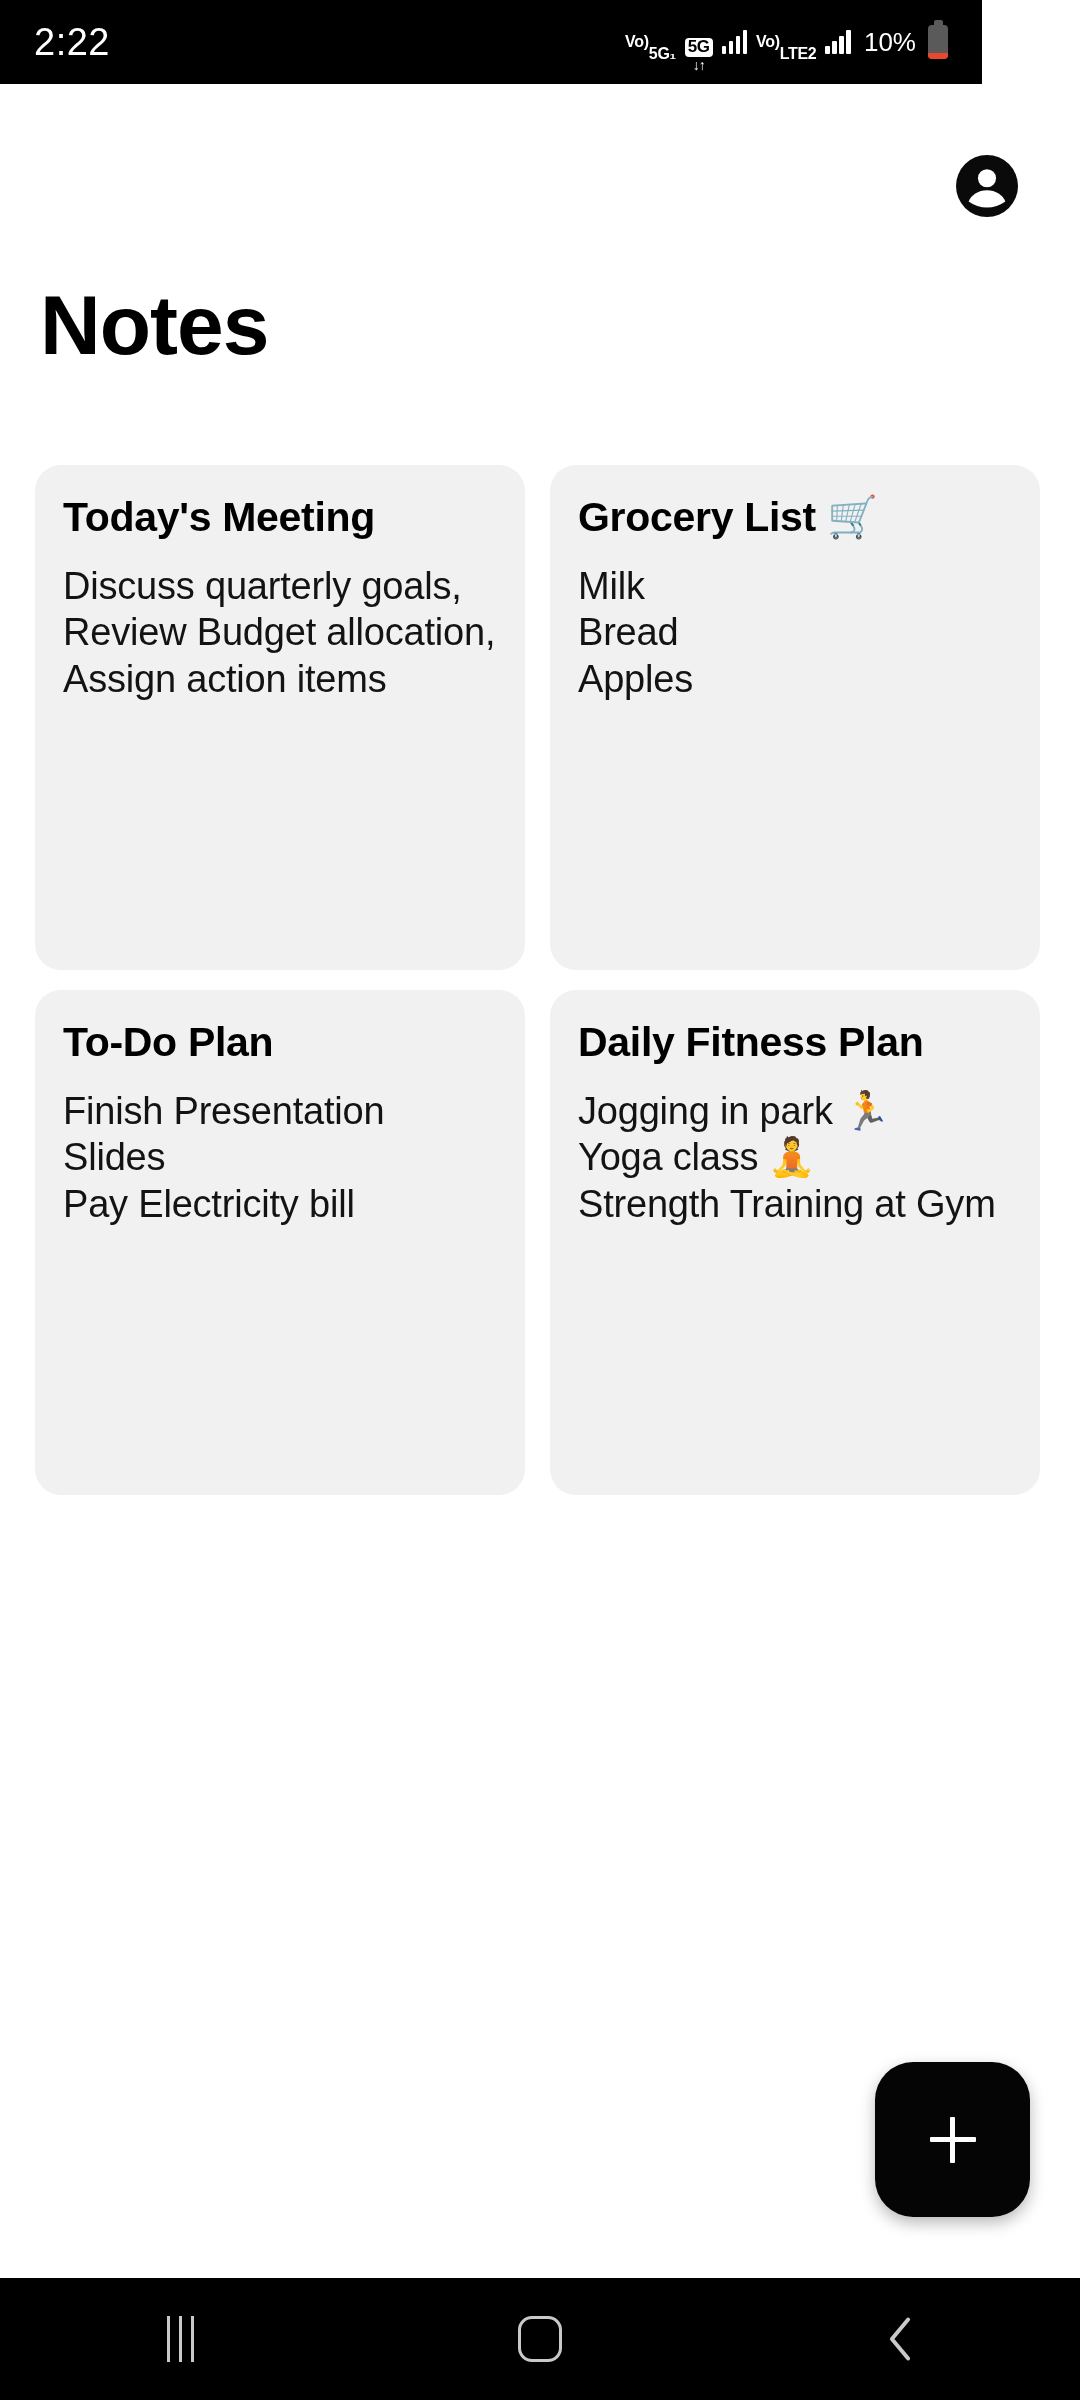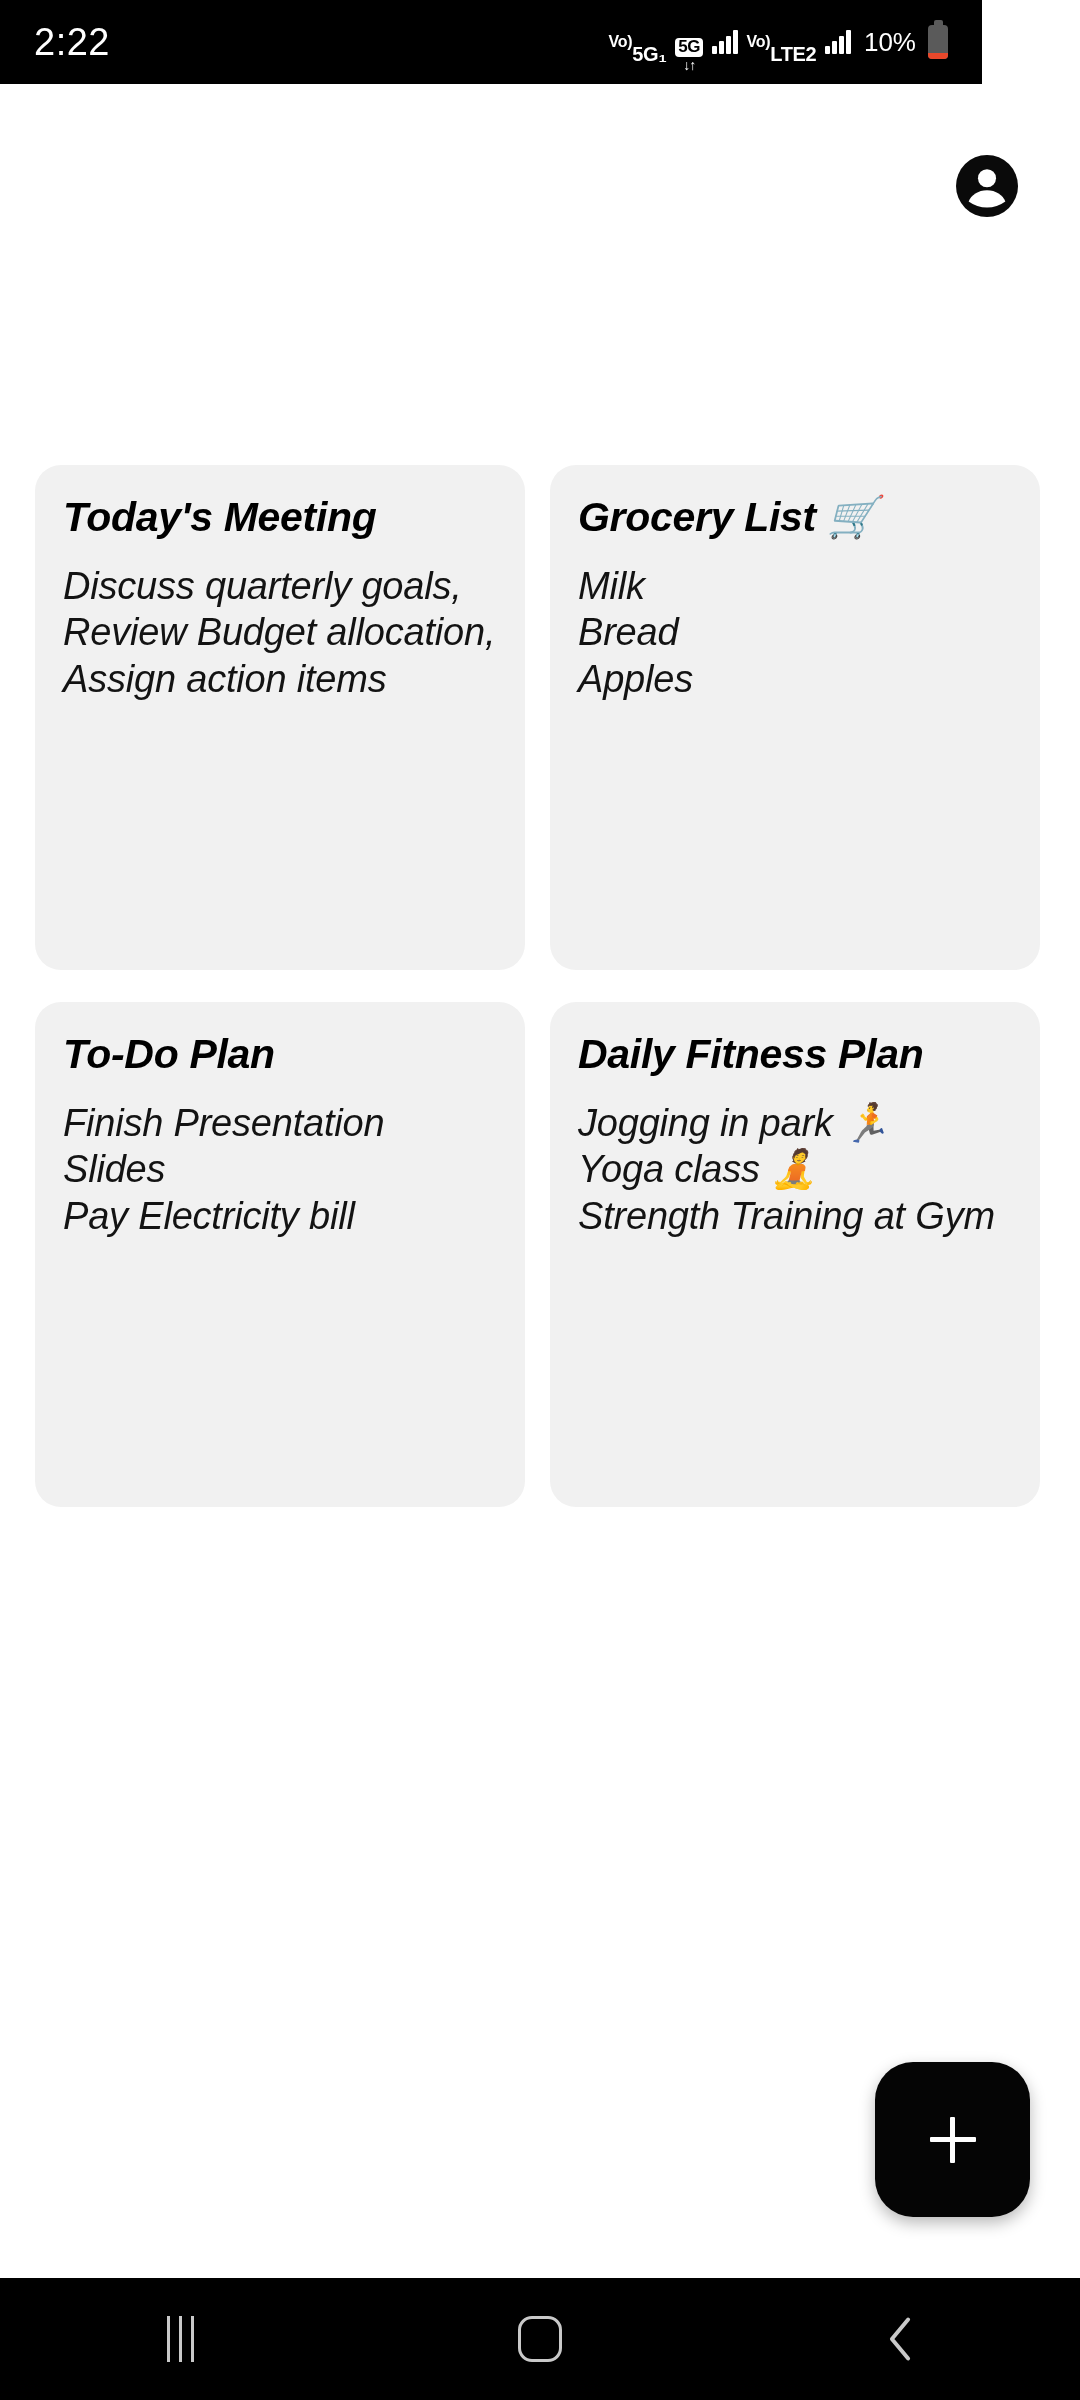--- a/index.html
+++ b/index.html
@@ -21,21 +21,21 @@
     color:#ffffff; font-size:38px; font-weight:400;
     letter-spacing:0.5px; line-height:1;
   }
   .status-right { display:flex; align-items:center; gap:9px; }
 
   .volte-stack {
     display:flex; flex-direction:row; align-items:center;
     justify-content:center; line-height:1; color:#ffffff;
   }
   .volte-stack .vo { font-size:16px; font-weight:700; letter-spacing:-0.3px; }
-  .volte-stack .net { font-size:20px; font-weight:700; letter-spacing:-0.3px;margin-top:24px; }
+  .volte-stack .net { font-size:16px; font-weight:700; letter-spacing:-0.3px;margin-top:24px; }
 
   .fiveg-group { display:flex; flex-direction:column; align-items:center; gap:1px;margin-top:26px; }
   .fiveg-badge {
     background:#ffffff; color:#000000; font-size:17px; font-weight:700;
     border-radius:4px; padding:0px 3px; line-height:1.1; letter-spacing:-0.5px;
   }
   .arrows { font-size:14px; color:#ffffff; line-height:1; letter-spacing:-1px; }
 
   .sig-bars { display:flex; align-items:flex-end; gap:2.5px; height:24px; }
   .sig-bars i { display:block; width:4.5px; background:#ffffff; border-radius:1px; }
@@ -69,23 +69,22 @@
     position:absolute; top:283px; left:40px;
     font-size:84px; font-weight:700; color:#000000;
     letter-spacing:-1px; line-height:1;
   }
 
   
   .notes-grid {
     position:absolute; top:465px; left:35px;
     width:1005px;
     display:flex; flex-wrap:wrap;
-    gap:32px 25px;
+    gap:20px 25px;
     align-content:flex-start;
-    font-style:italic;
   }
   .note-card {
     width:490px;
     background:#f1f1f1;
     border-radius:26px;
     padding:30px 28px 26px 28px;
     cursor:pointer;
   }
   .note-card.h-a { height:505px; }
   .note-card.h-b { height:505px; }
@@ -174,20 +173,21 @@
   </div>
 
   <div class="avatar-wrap">
     <svg width="62" height="62" viewBox="0 0 24 24" aria-hidden="true">
       <circle cx="12" cy="12" r="12" fill="#0a0a0a"></circle>
       <circle cx="12" cy="9" r="3.5" fill="#ffffff"></circle>
       <path d="M12 13.6c-3.4 0-6.2 1.9-7.1 4.4a12 12 0 0 0 14.2 0c-0.9-2.5-3.7-4.4-7.1-4.4z" fill="#ffffff"></path>
     </svg>
   </div>
 
+  <div class="page-title">Notes</div>
 
   <div class="notes-grid">
 
     <div class="note-card h-a">
       <div class="note-title">
         <span>Today's Meeting</span><span class="emo"></span>
       </div>
       <div class="note-body">Discuss quarterly goals,
 Review Budget allocation,
 Assign action items</div>

